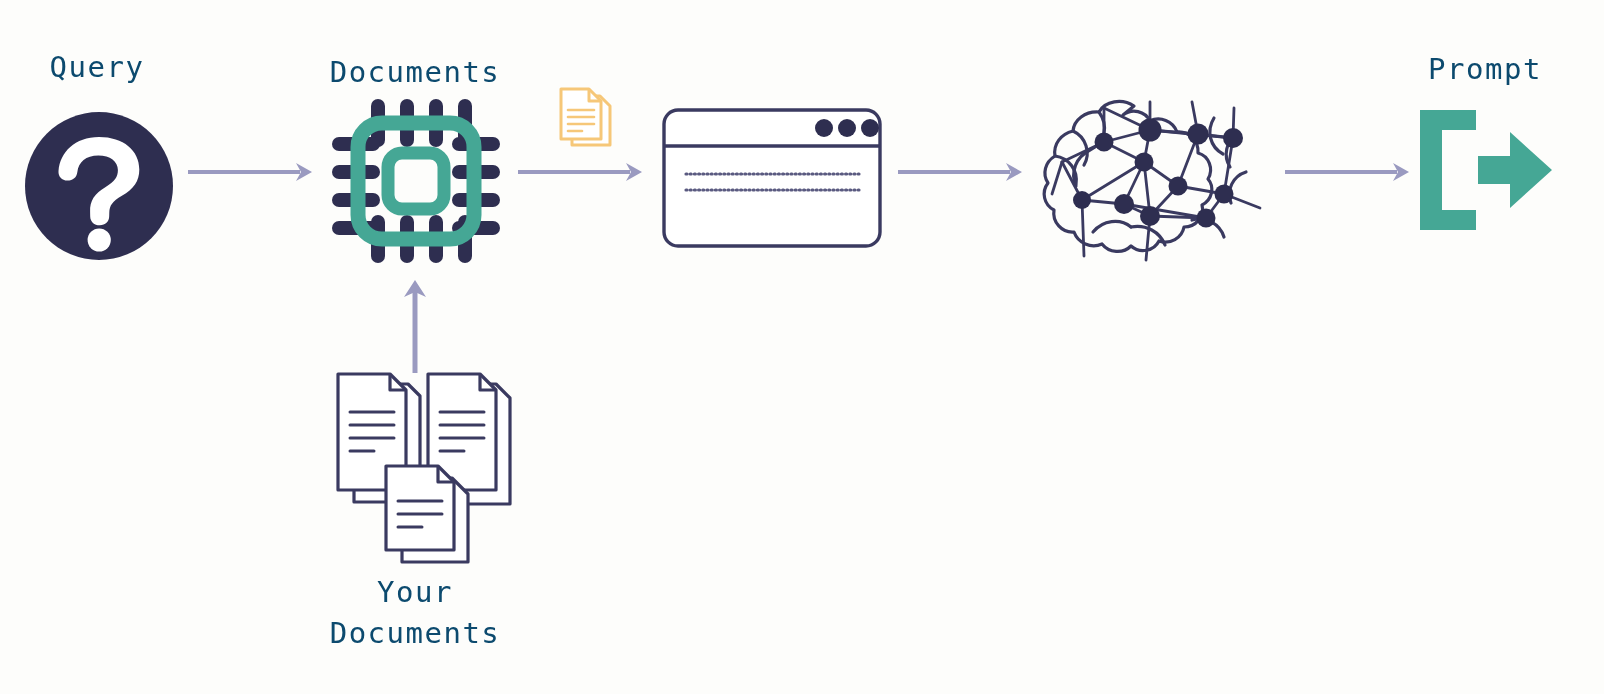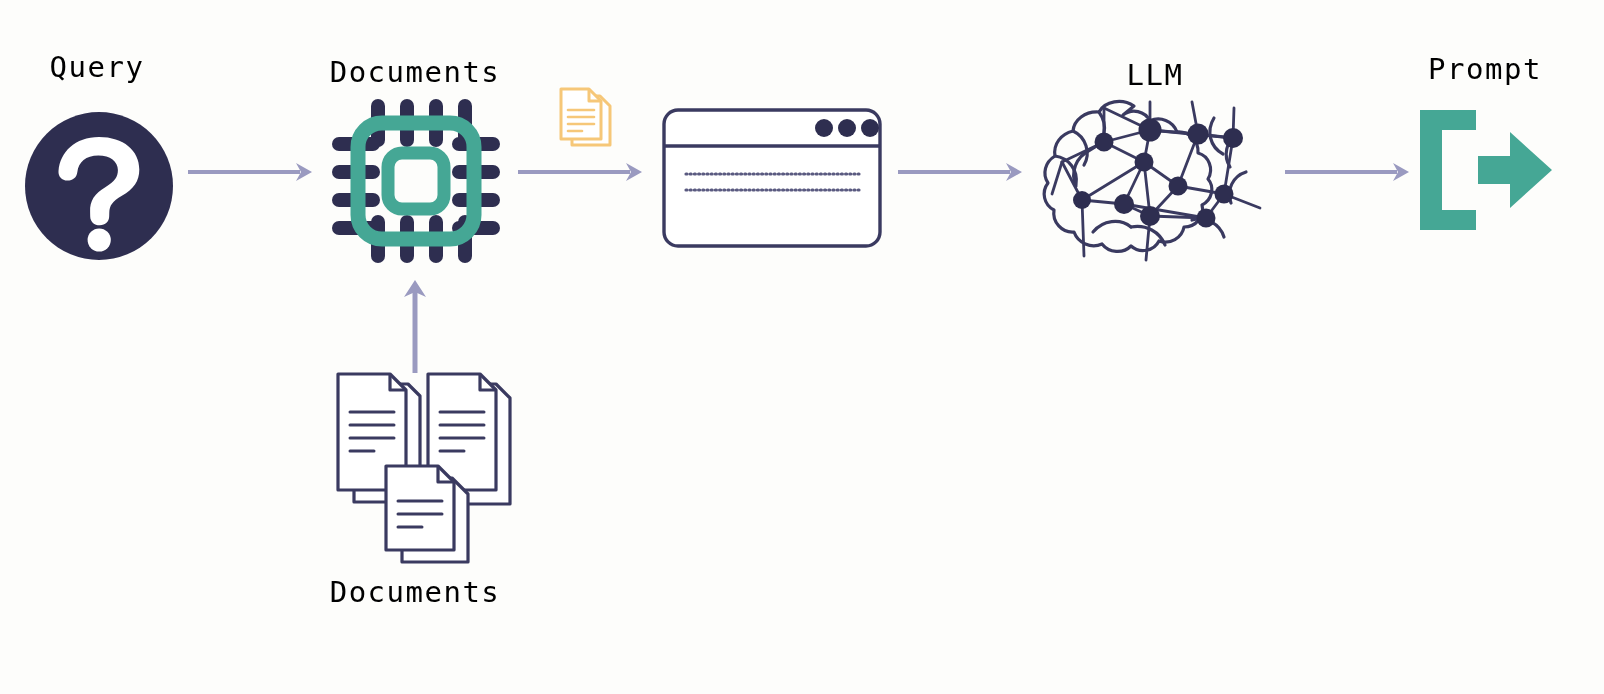--- a/index.html
+++ b/index.html
@@ -21,21 +21,21 @@
     width: 1604px;
     height: 694px;
   }
   .node {
     position: absolute;
   }
   .label {
     position: absolute;
     font-family: "DejaVu Sans Mono", "Liberation Mono", monospace;
     font-size: 29px;
-    color: #000000;
+    color: #0c4a6e;
     letter-spacing: 1.5px;
     white-space: nowrap;
     text-align: center;
     font-weight: 400;
   }
   .label-multi {
     line-height: 1.42;
   }
   .arrow-wrap {
     position: absolute;
@@ -45,21 +45,20 @@
 </head>
 <body>
 
 <div class="canvas">
 
   <div class="label" style="left:0px; top:50px; width:194px;">Query</div>
 
   <div class="label" style="left:315px; top:55px; width:200px;">Documents</div>
 
 
-  <div class="label" style="left:1055px; top:58px; width:200px;">LLM</div>
 
   <div class="label" style="left:1385px; top:52px; width:200px;">Prompt</div>
 
   <div class="node" style="left:23px; top:110px;">
     <svg width="152" height="152" viewBox="0 0 152 152">
       <circle cx="76" cy="76" r="74" fill="#2e2e50"></circle>
       <g fill="#ffffff">
         <path d="M76 27
                  c -24 0 -39 15 -40.5 34
                  c -0.4 5.5 3.2 9.6 9 9.6
@@ -300,16 +299,17 @@
       <path d="M106 96 V112 H122" fill="none" stroke="#3a3a60" stroke-width="3.2" stroke-linejoin="round"></path>
       <g stroke="#3a3a60" stroke-width="3" stroke-linecap="round">
         <line x1="66" y1="131" x2="110" y2="131"></line>
         <line x1="66" y1="144" x2="110" y2="144"></line>
         <line x1="66" y1="157" x2="90" y2="157"></line>
       </g>
     </svg>
   </div>
 
   <div class="label label-multi" style="left:315px; top:572px; width:200px;">
+    <div>Your</div>
     <div>Documents</div>
   </div>
 
 </div>
 
 </body></html>

